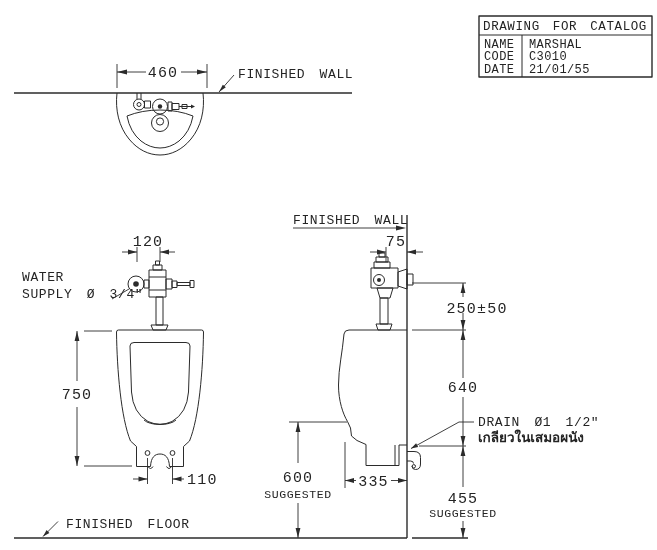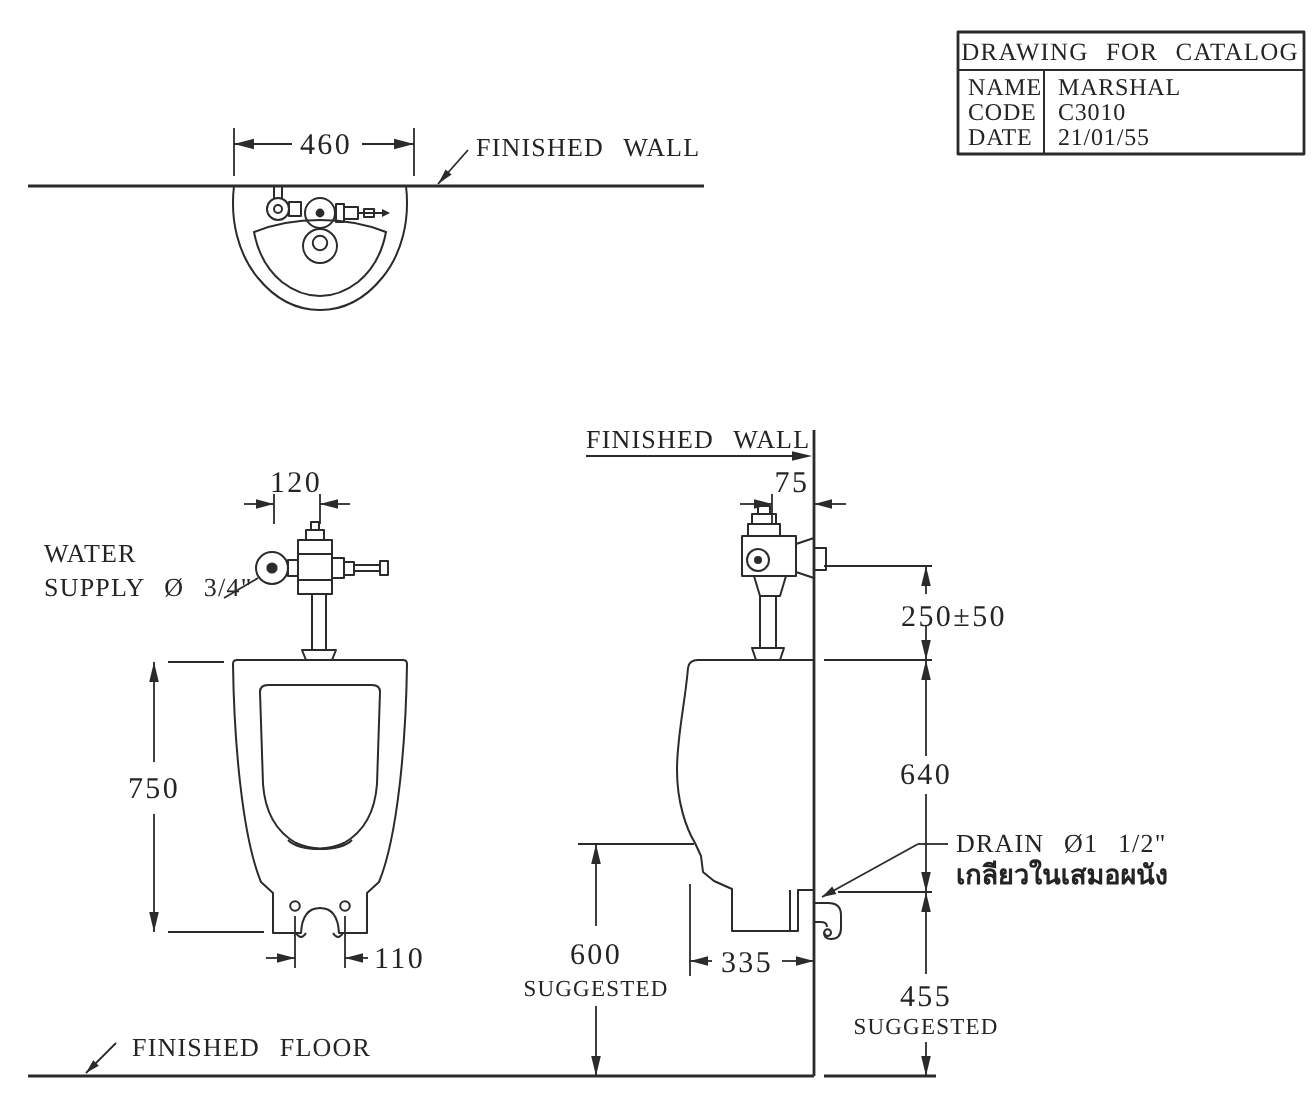--- a/index.html
+++ b/index.html
@@ -1,17 +1,17 @@
 <!DOCTYPE html>
 <html><head>
 <meta charset="utf-8">
 <style>
   html,body{margin:0;padding:0;background:#ffffff;}
   #sheet{position:relative;width:657px;height:550px;background:#ffffff;overflow:hidden;
-         font-family:Liberation Serif, serif;}
+         font-family:Liberation Mono, monospace;}
   svg{position:absolute;left:0;top:0;}
   .ln{stroke:#2b2b2b;stroke-width:1;fill:none;stroke-linecap:butt;stroke-linejoin:round;}
   .thick{stroke-width:1.4;}
   .thin{stroke-width:0.9;}
   .arr{fill:#2b2b2b;stroke:none;}
   text{fill:#242424;stroke:none;}
   .dim{font-size:15px;letter-spacing:1.2px;}
   .dimsm{font-size:11.5px;letter-spacing:0.6px;}
   .lab{font-size:13px;letter-spacing:0.6px;word-spacing:6px;}
   .thai{font-size:13.5px;font-weight:bold;}

